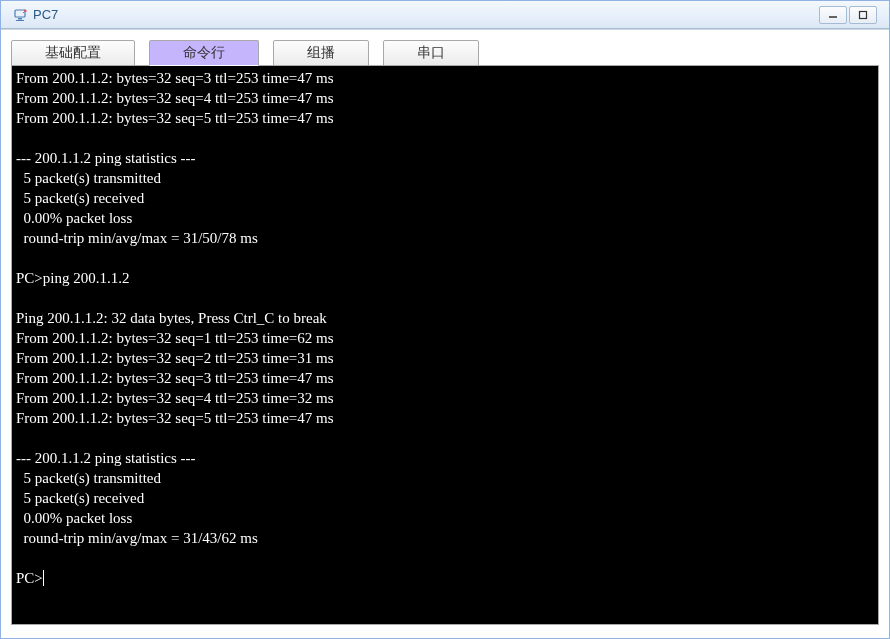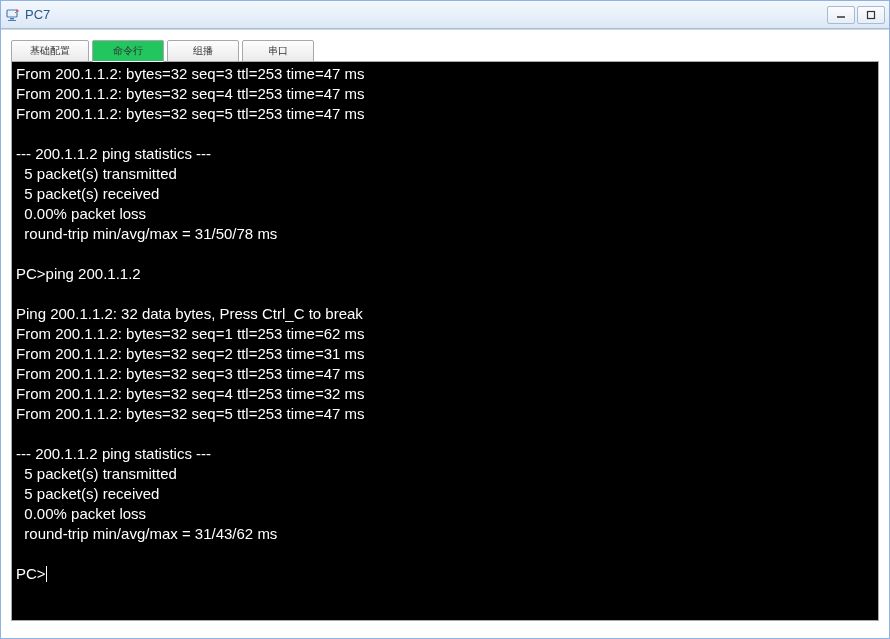--- a/index.html
+++ b/index.html
@@ -14,21 +14,21 @@
       height: 639px;
       overflow: hidden;
       border: 1px solid #8db2e3;
     }
     .titlebar {
       background: linear-gradient(to bottom, #f4f8fc 0%, #e8f0fa 50%, #dce8f5 100%);
       border-bottom: 1px solid #a5bcd6;
       height: 28px;
       display: flex;
       align-items: center;
-      padding: 0 4px;
+      padding: 0 12px;
     }
     .titlebar-icon {
       width: 16px;
       height: 16px;
       margin-right: 4px;
       display: inline-flex;
       align-items: center;
       justify-content: center;
     }
     .titlebar-title {
@@ -57,41 +57,41 @@
     .content-wrap {
       padding: 10px 10px 0 10px;
       background: #fff;
       border-top: 1px solid #d0d8e0;
     }
     .tabs {
       display: flex;
       gap: 0;
     }
     .tab {
-      padding: 3px 18px;
+      padding: 3px 33px;
       border: 1px solid #a8a8a8;
       background: linear-gradient(to bottom, #fdfdfd, #ebebeb);
-      font-size: 10px;
+      font-size: 14px;
       color: #333;
       cursor: pointer;
       border-radius: 2px 2px 0 0;
-      margin-right: 3px;
+      margin-right: 14px;
       position: relative;
       min-width: 72px;
       text-align: center;
     }
     .tab.active {
-      background: #22c55e;
+      background: #c4b5fd;
       border-bottom: 1px solid #fff;
       z-index: 2;
     }
     .terminal {
       background: #000;
       color: #fff;
-      font-family: Liberation Sans, sans-serif;
+      font-family: Liberation Serif, serif;
       font-size: 15px;
       line-height: 20px;
       padding: 2px 4px;
       border: 1px solid #a8a8a8;
       border-top: 1px solid #a8a8a8;
       margin-top: -1px;
       height: 560px;
       overflow: hidden;
       white-space: pre;
     }

